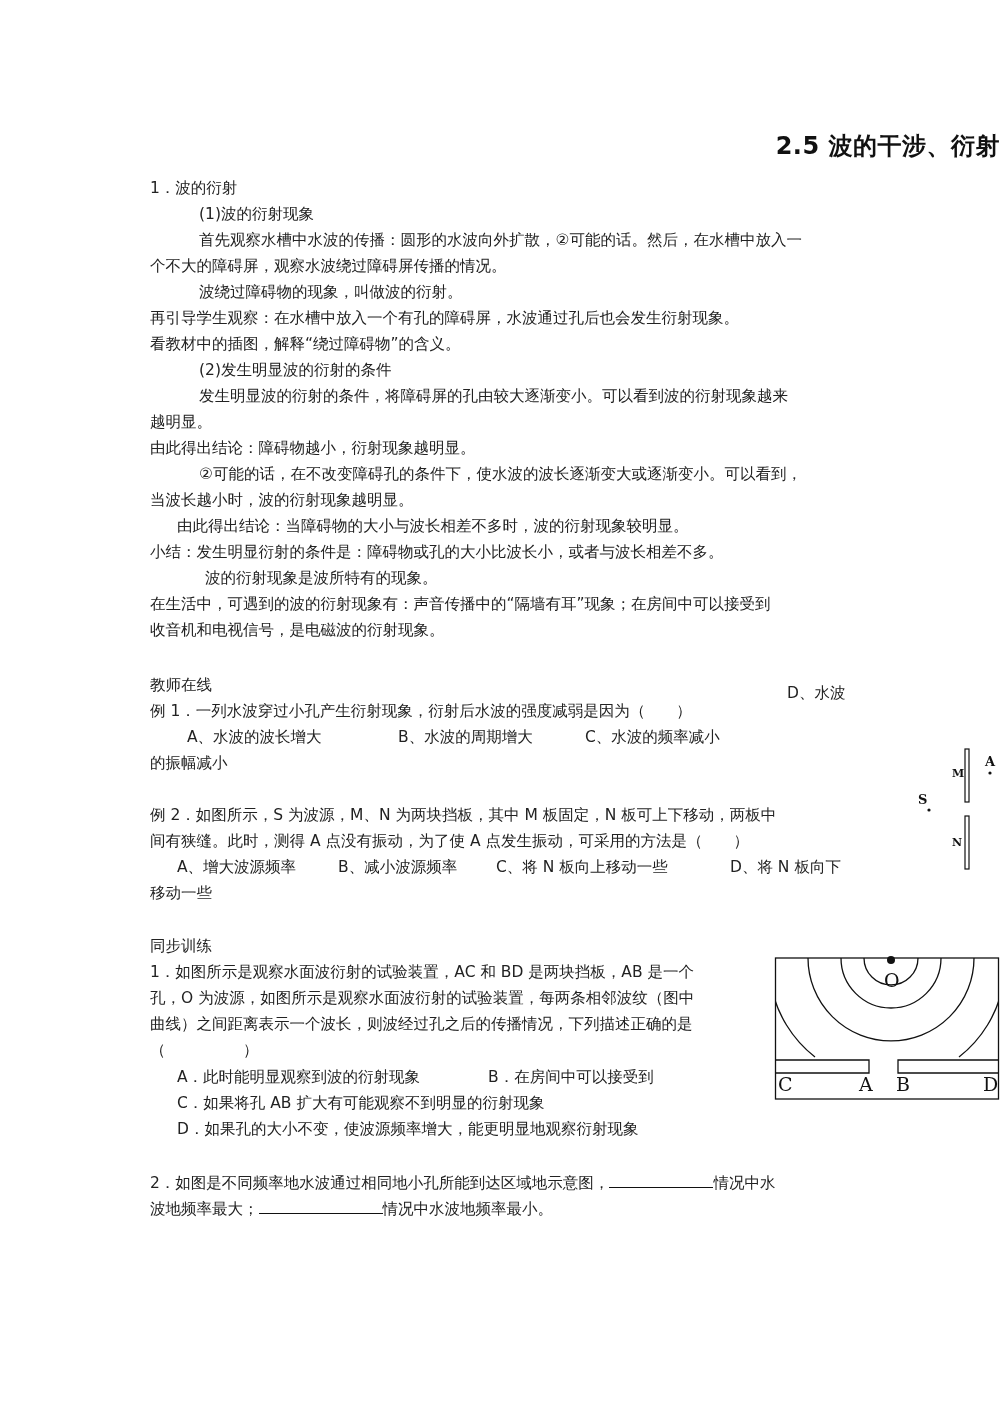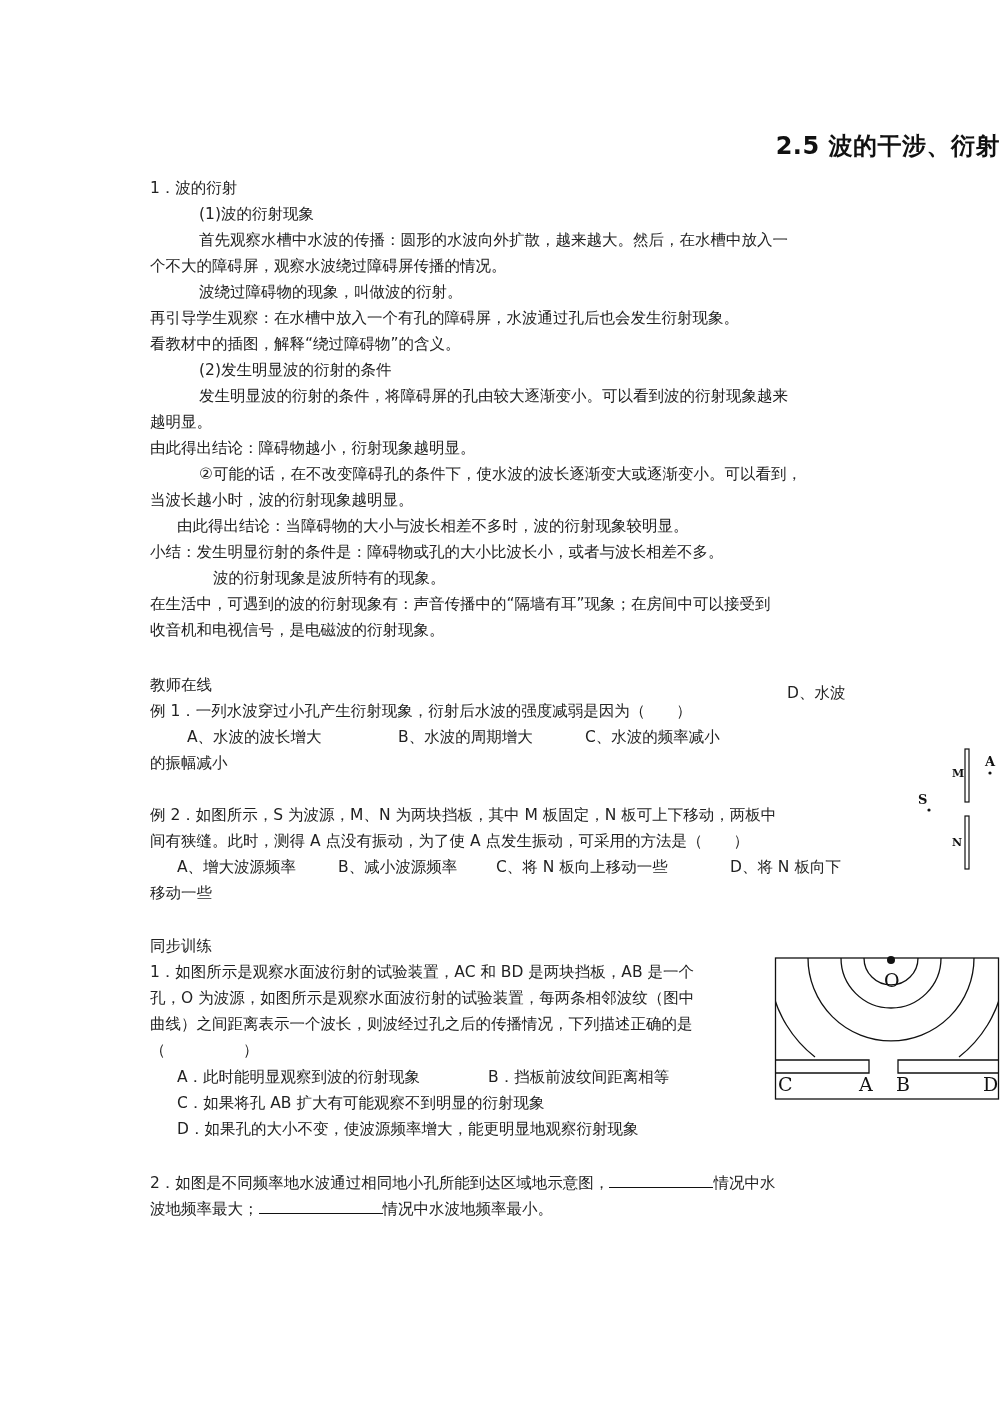--- a/index.html
+++ b/index.html
@@ -2,34 +2,34 @@
 <html><head>
 <meta charset="utf-8">
 <style>
   html, body { margin: 0; padding: 0; background: #ffffff; }
   body { width: 1000px; height: 1414px; position: relative; overflow: hidden;
          font-family: "DejaVu Sans", "Liberation Sans", sans-serif; color: #1a1a1a; }
   .page-title { position: absolute; top: 130px; left: 0; width: 1000px; text-align: right;
          font-size: 24px; font-weight: bold; letter-spacing: 0.5px; color: #111; }
   .line { position: absolute; left: 150px; font-size: 15.5px; line-height: 26px; white-space: nowrap; color: #222; }
   .ind1 { left: 199px; }
-  .ind2 { left: 213px; }
+  .ind2 { left: 205px; }
   .ind3 { left: 177px; }
   .blank { display: inline-block; border-bottom: 1.5px solid #111; height: 18px; vertical-align: baseline; }
   svg { position: absolute; overflow: visible; }
   .svg-label { font-family: "DejaVu Serif", "Liberation Serif", serif; }
 </style>
 </head>
 <body>
 
 <div class="page-title">2.5 波的干涉、衍射</div>
 
 <div class="line" style="top:175px">1．波的衍射</div>
 <div class="line ind1" style="top:201px">(1)波的衍射现象</div>
-<div class="line ind1" style="top:227px">首先观察水槽中水波的传播：圆形的水波向外扩散，越来越大。然后，在水槽中放入一</div>
+<div class="line ind1" style="top:227px">首先观察水槽中水波的传播：圆形的水波向外扩散，②可能的话。然后，在水槽中放入一</div>
 <div class="line" style="top:253px">个不大的障碍屏，观察水波绕过障碍屏传播的情况。</div>
 <div class="line ind1" style="top:279px">波绕过障碍物的现象，叫做波的衍射。</div>
 <div class="line" style="top:305px">再引导学生观察：在水槽中放入一个有孔的障碍屏，水波通过孔后也会发生衍射现象。</div>
 <div class="line" style="top:331px">看教材中的插图，解释“绕过障碍物”的含义。</div>
 <div class="line ind1" style="top:357px">(2)发生明显波的衍射的条件</div>
 <div class="line ind1" style="top:383px">发生明显波的衍射的条件，将障碍屏的孔由较大逐渐变小。可以看到波的衍射现象越来</div>
 <div class="line" style="top:409px">越明显。</div>
 <div class="line" style="top:435px">由此得出结论：障碍物越小，衍射现象越明显。</div>
 <div class="line ind1" style="top:461px">②可能的话，在不改变障碍孔的条件下，使水波的波长逐渐变大或逐渐变小。可以看到，</div>
 <div class="line" style="top:487px">当波长越小时，波的衍射现象越明显。</div>
@@ -65,21 +65,21 @@
   <text class="svg-label" x="85" y="26" font-size="13" font-weight="bold" fill="#111">A</text>
   <circle cx="90" cy="33" r="1.6" fill="#111"></circle>
 </svg>
 
 <div class="line" style="top:933px">同步训练</div>
 <div class="line" style="top:959px">1．如图所示是观察水面波衍射的试验装置，AC 和 BD 是两块挡板，AB 是一个</div>
 <div class="line" style="top:985px">孔，O 为波源，如图所示是观察水面波衍射的试验装置，每两条相邻波纹（图中</div>
 <div class="line" style="top:1011px">曲线）之间距离表示一个波长，则波经过孔之后的传播情况，下列描述正确的是</div>
 <div class="line" style="top:1037px">（　　　　　）</div>
 <div class="line" style="top:1064px; left:177px">A．此时能明显观察到波的衍射现象</div>
-<div class="line" style="top:1064px; left:488px">B．挡板前波纹间距离相等</div>
+<div class="line" style="top:1064px; left:488px">B．在房间中可以接受到</div>
 <div class="line" style="top:1090px; left:177px">C．如果将孔 AB 扩大有可能观察不到明显的衍射现象</div>
 <div class="line" style="top:1116px; left:177px">D．如果孔的大小不变，使波源频率增大，能更明显地观察衍射现象</div>
 
 <svg style="left:775px; top:957px" width="224" height="142" viewBox="0 0 224 142">
   <defs>
     <clipPath id="tankclip">
         <rect x="0" y="1" width="224" height="100"></rect>
       </clipPath>
   </defs>
   <rect x="0.5" y="1" width="223" height="141" fill="none" stroke="#111" stroke-width="1.3"></rect>

